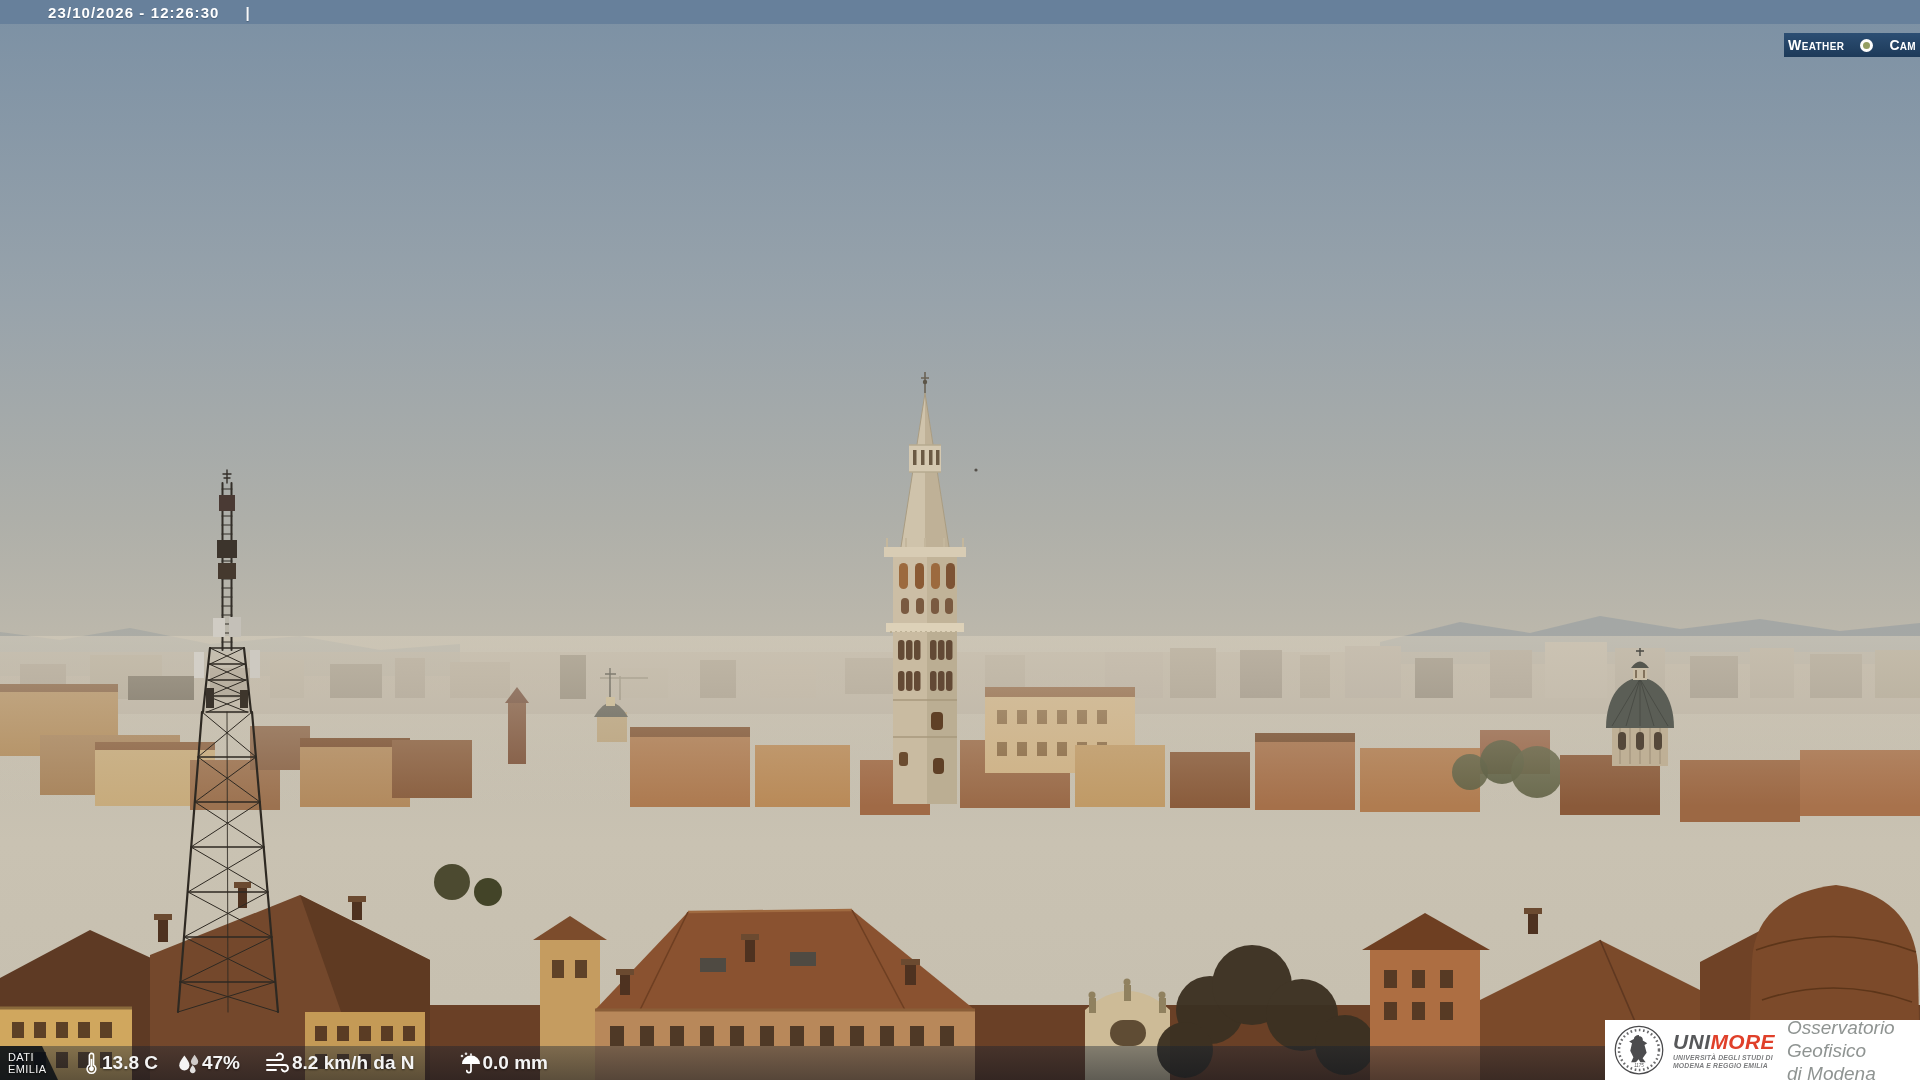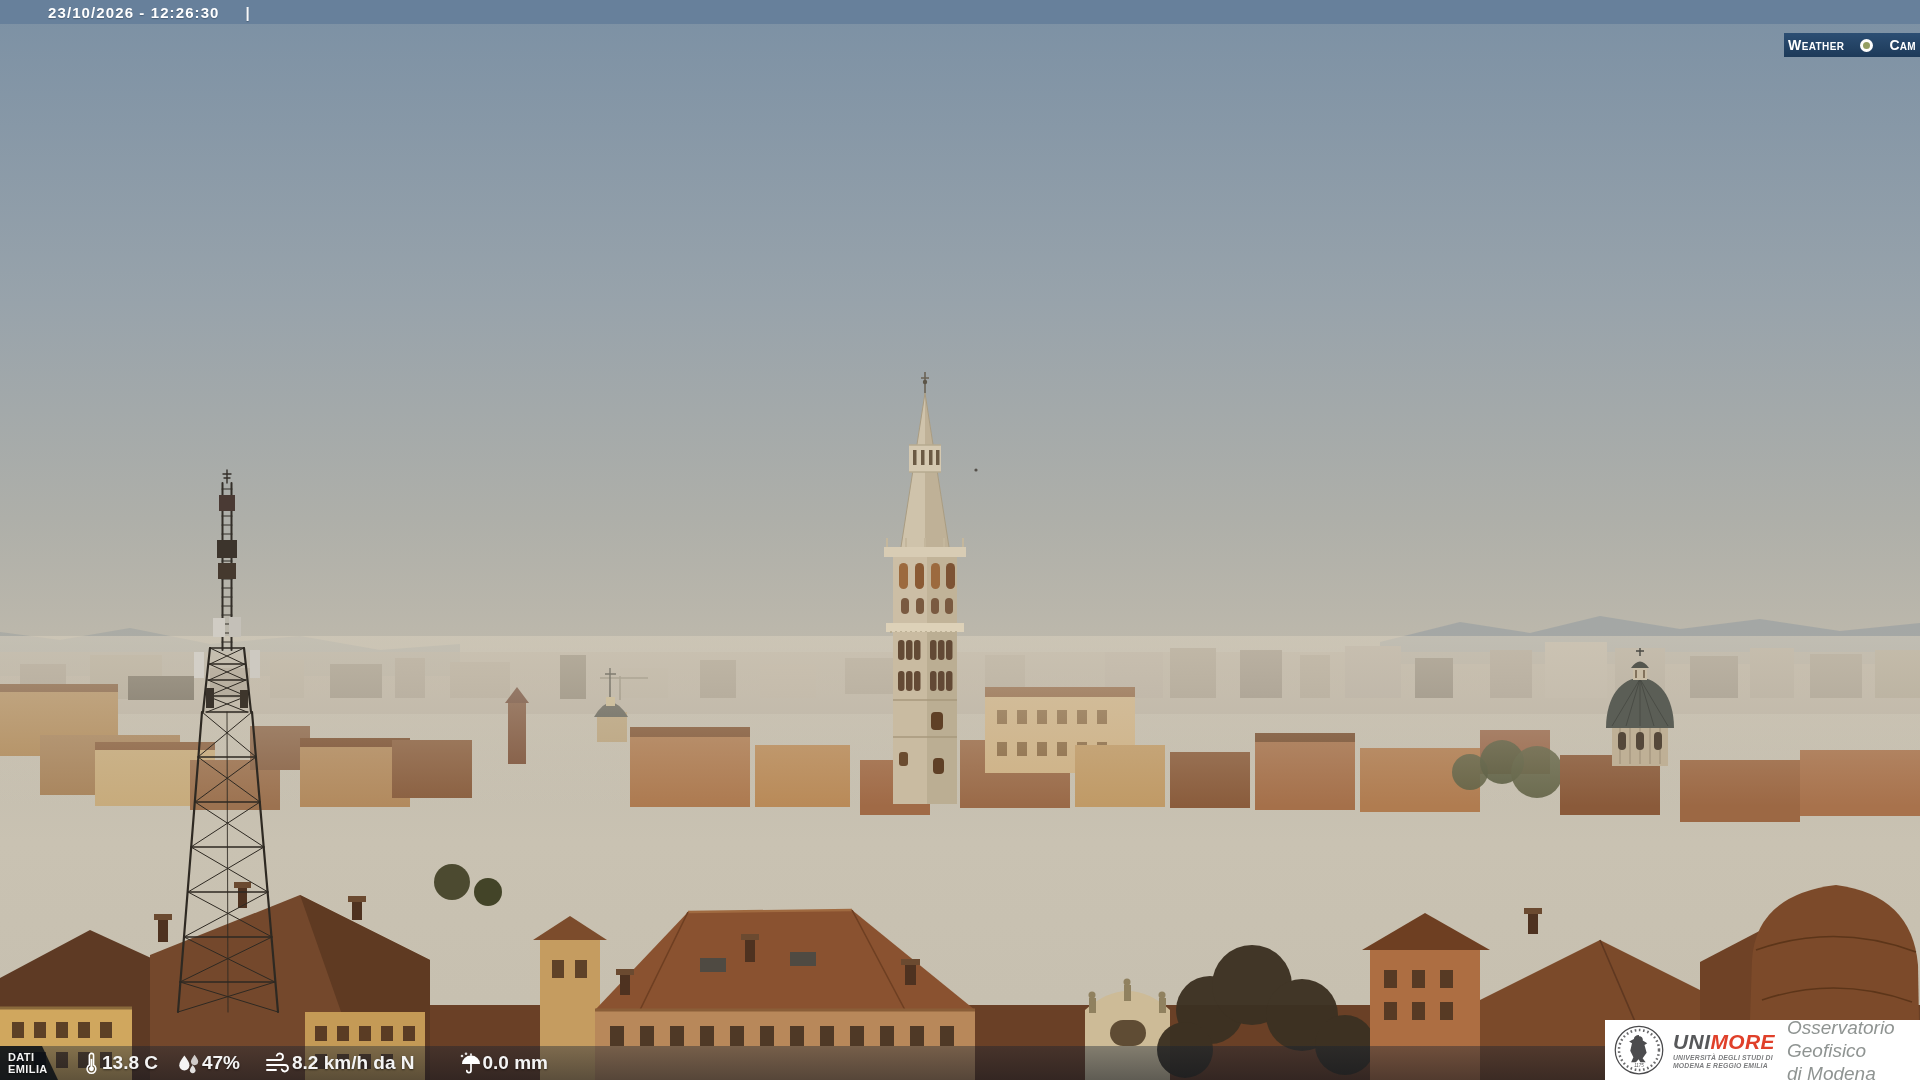--- a/index.html
+++ b/index.html
@@ -34,21 +34,21 @@
     position:absolute;left:0;bottom:0;right:0;height:34px;z-index:5;
     background:linear-gradient(180deg,rgba(20,33,50,.40) 0%,rgba(9,18,31,.56) 100%);
     display:flex;align-items:center;color:#f4f4f4;font-weight:bold;font-size:19px;
     text-shadow:0 1px 2px rgba(0,0,0,.55);white-space:nowrap;
   }
   .dati{
     width:58px;height:34px;background:rgba(6,12,20,.82);
     clip-path:polygon(0 0,42px 0,58px 100%,0 100%);
     display:flex;flex-direction:column;justify-content:center;
     padding-left:8px;box-sizing:border-box;
-    font-size:11px;line-height:12px;letter-spacing:.4px;font-weight:bold;
+    font-size:11px;line-height:12px;letter-spacing:.4px;font-weight:normal;
   }
   .entry{display:flex;align-items:center;}
   .e-temp{margin-left:22px;}
   .e-hum{margin-left:18px;}
   .e-wind{margin-left:24px;}
   .e-rain{margin-left:42px;justify-content:space-between;}
   .wicon{display:block;}
   
   .unimore{
     position:absolute;right:0;bottom:0;width:315px;height:60px;background:#ffffff;

